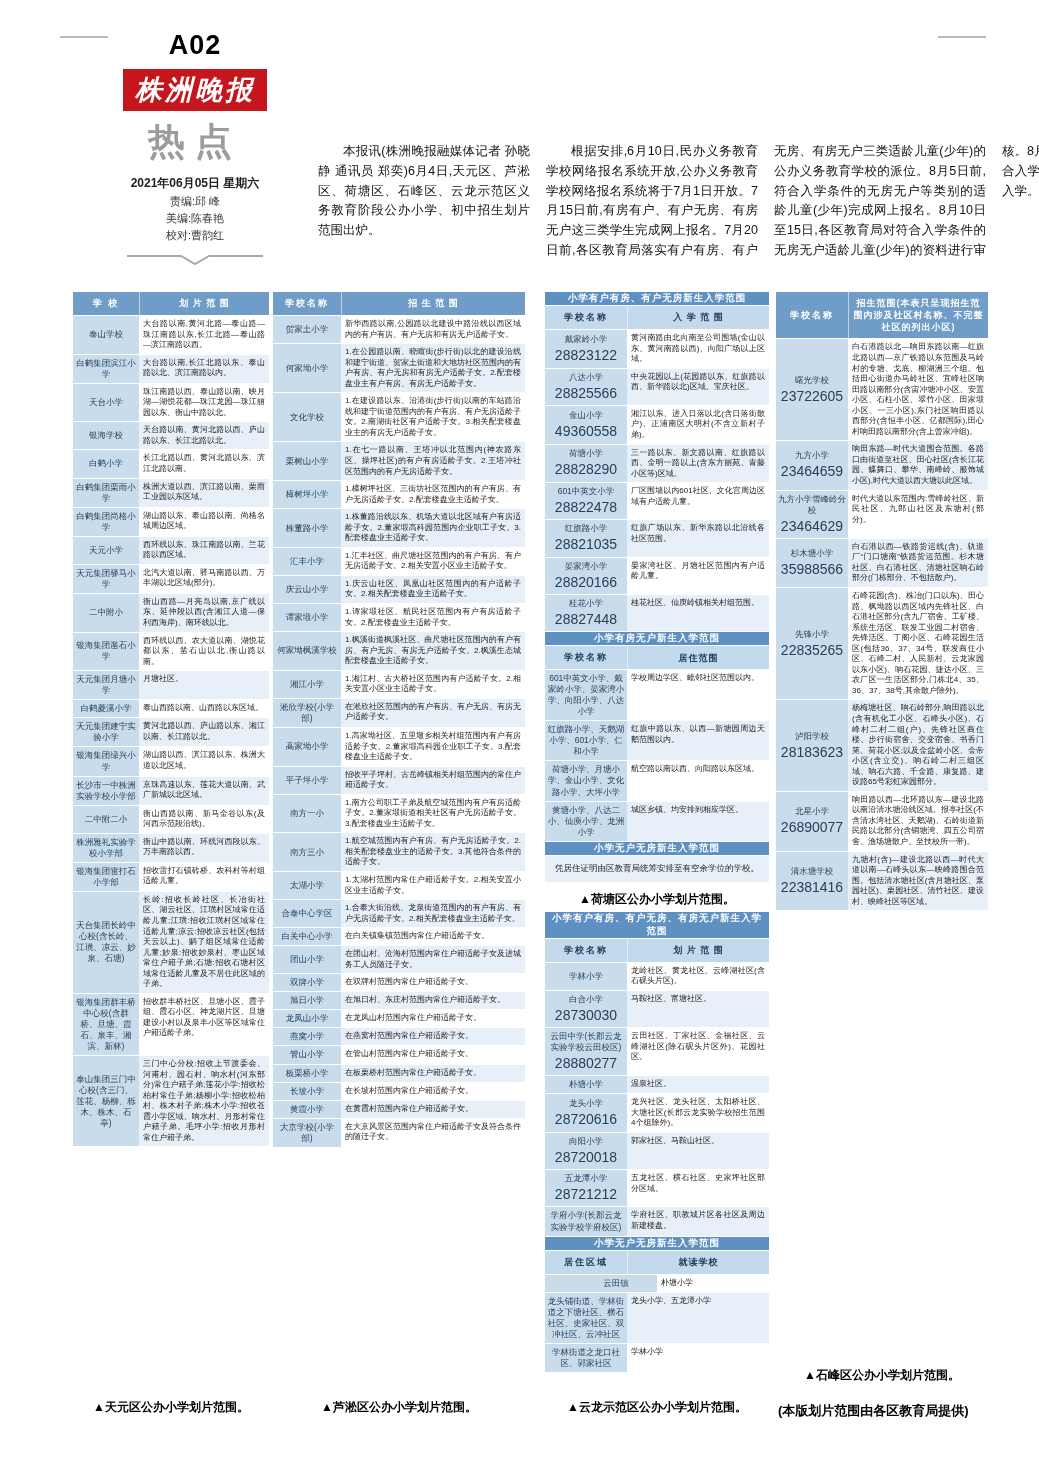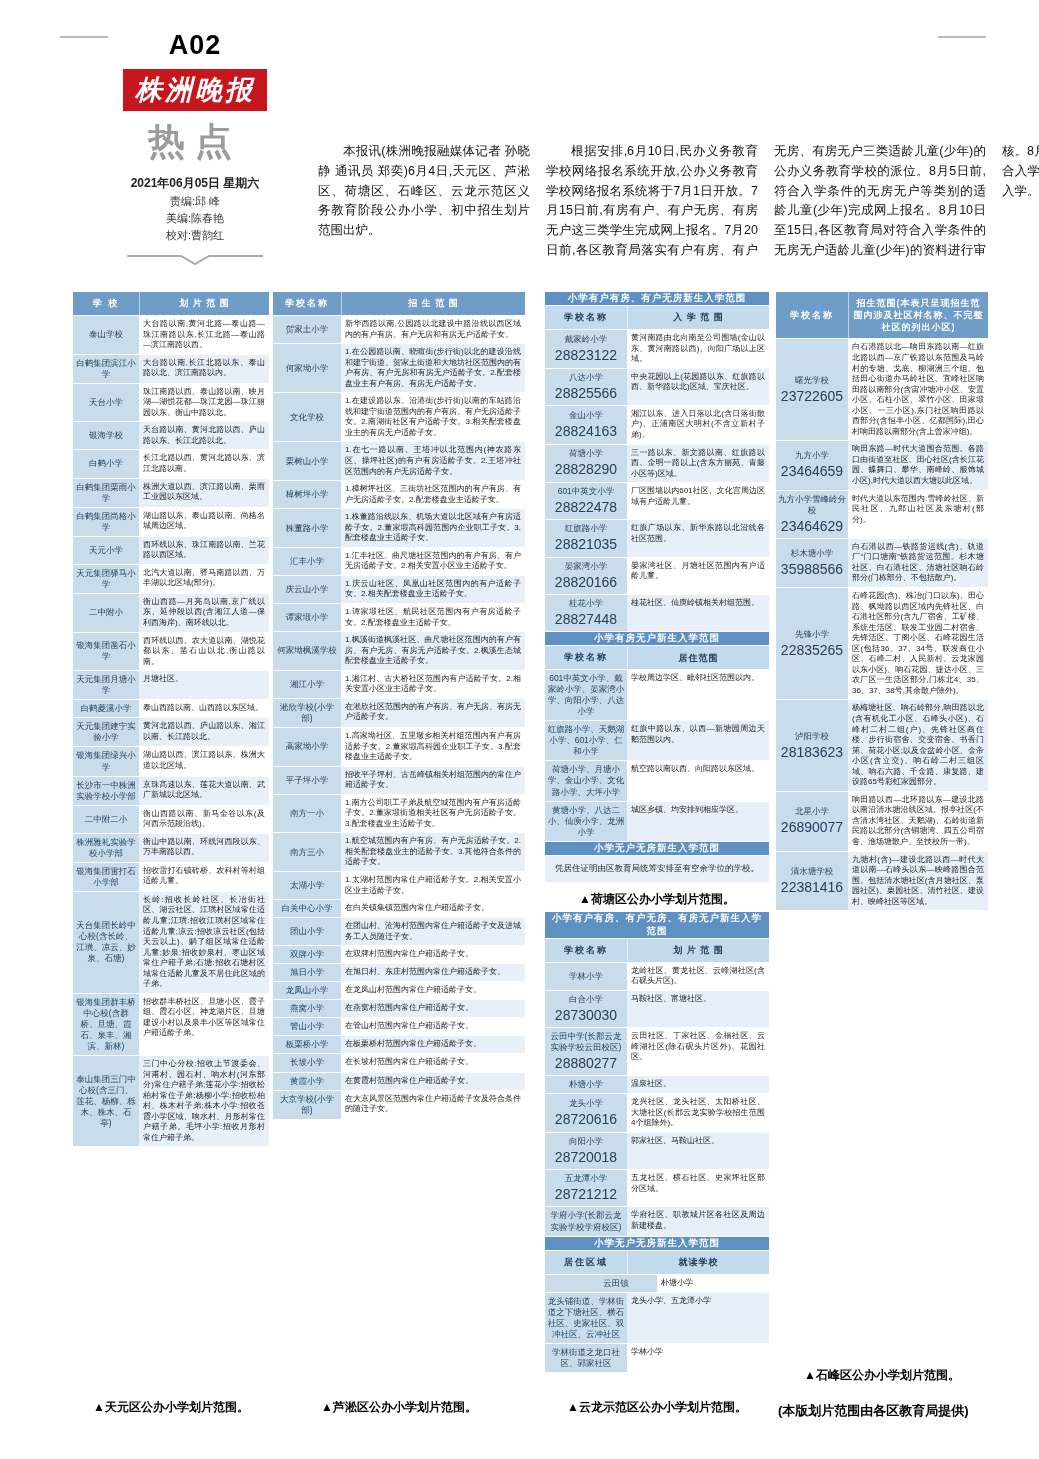--- a/index.html
+++ b/index.html
@@ -310,20 +310,26 @@
             <div>南方三小</div>
           </div>
           <div class="rcell">1.航空城范围内有户有房、有户无房适龄子女。2.相关配套楼盘业主的适龄子女。3.其他符合条件的适龄子女。</div>
         </div>
         <div class="trow even">
           <div class="ncell" style="width: 64px;">
             <div>太湖小学</div>
           </div>
           <div class="rcell">1.太湖村范围内常住户籍适龄子女。2.相关安置小区业主适龄子女。</div>
         </div>
+        <div class="trow odd">
+          <div class="ncell" style="width: 64px;">
+            <div>合泰中心学区</div>
+          </div>
+          <div class="rcell">1.合泰大街沿线、龙泉街道范围内的有户有房、有户无房适龄子女。2.相关配套楼盘业主适龄子女。</div>
+        </div>
         <div class="trow even">
           <div class="ncell" style="width: 64px;">
             <div>白关中心小学</div>
           </div>
           <div class="rcell">在白关镇集镇范围内常住户籍适龄子女。</div>
         </div>
         <div class="trow odd">
           <div class="ncell" style="width: 64px;">
             <div>团山小学</div>
           </div>
@@ -401,21 +407,21 @@
         <div class="trow odd">
           <div class="ncell" style="width: 78px;">
             <div>八达小学</div>
             <div class="phone">28825566</div>
           </div>
           <div class="rcell">中央花园以上(花园路以东、红旗路以西、新华路以北)区域、宝庆社区。</div>
         </div>
         <div class="trow even">
           <div class="ncell" style="width: 78px;">
             <div>金山小学</div>
-            <div class="phone">28824163</div>
+            <div class="phone">49360558</div>
           </div>
           <div class="rcell">湘江以东、进入日落以北(含日落街散户)、正浦南区大明村(不含立新村子弟)。</div>
         </div>
         <div class="trow odd">
           <div class="ncell" style="width: 78px;">
             <div>荷塘小学</div>
             <div class="phone">28828290</div>
           </div>
           <div class="rcell">三一路以东、新文路以南、红旗路以西、金明一路以上(含东方丽苑、青藤小区等)区域。</div>
         </div>

